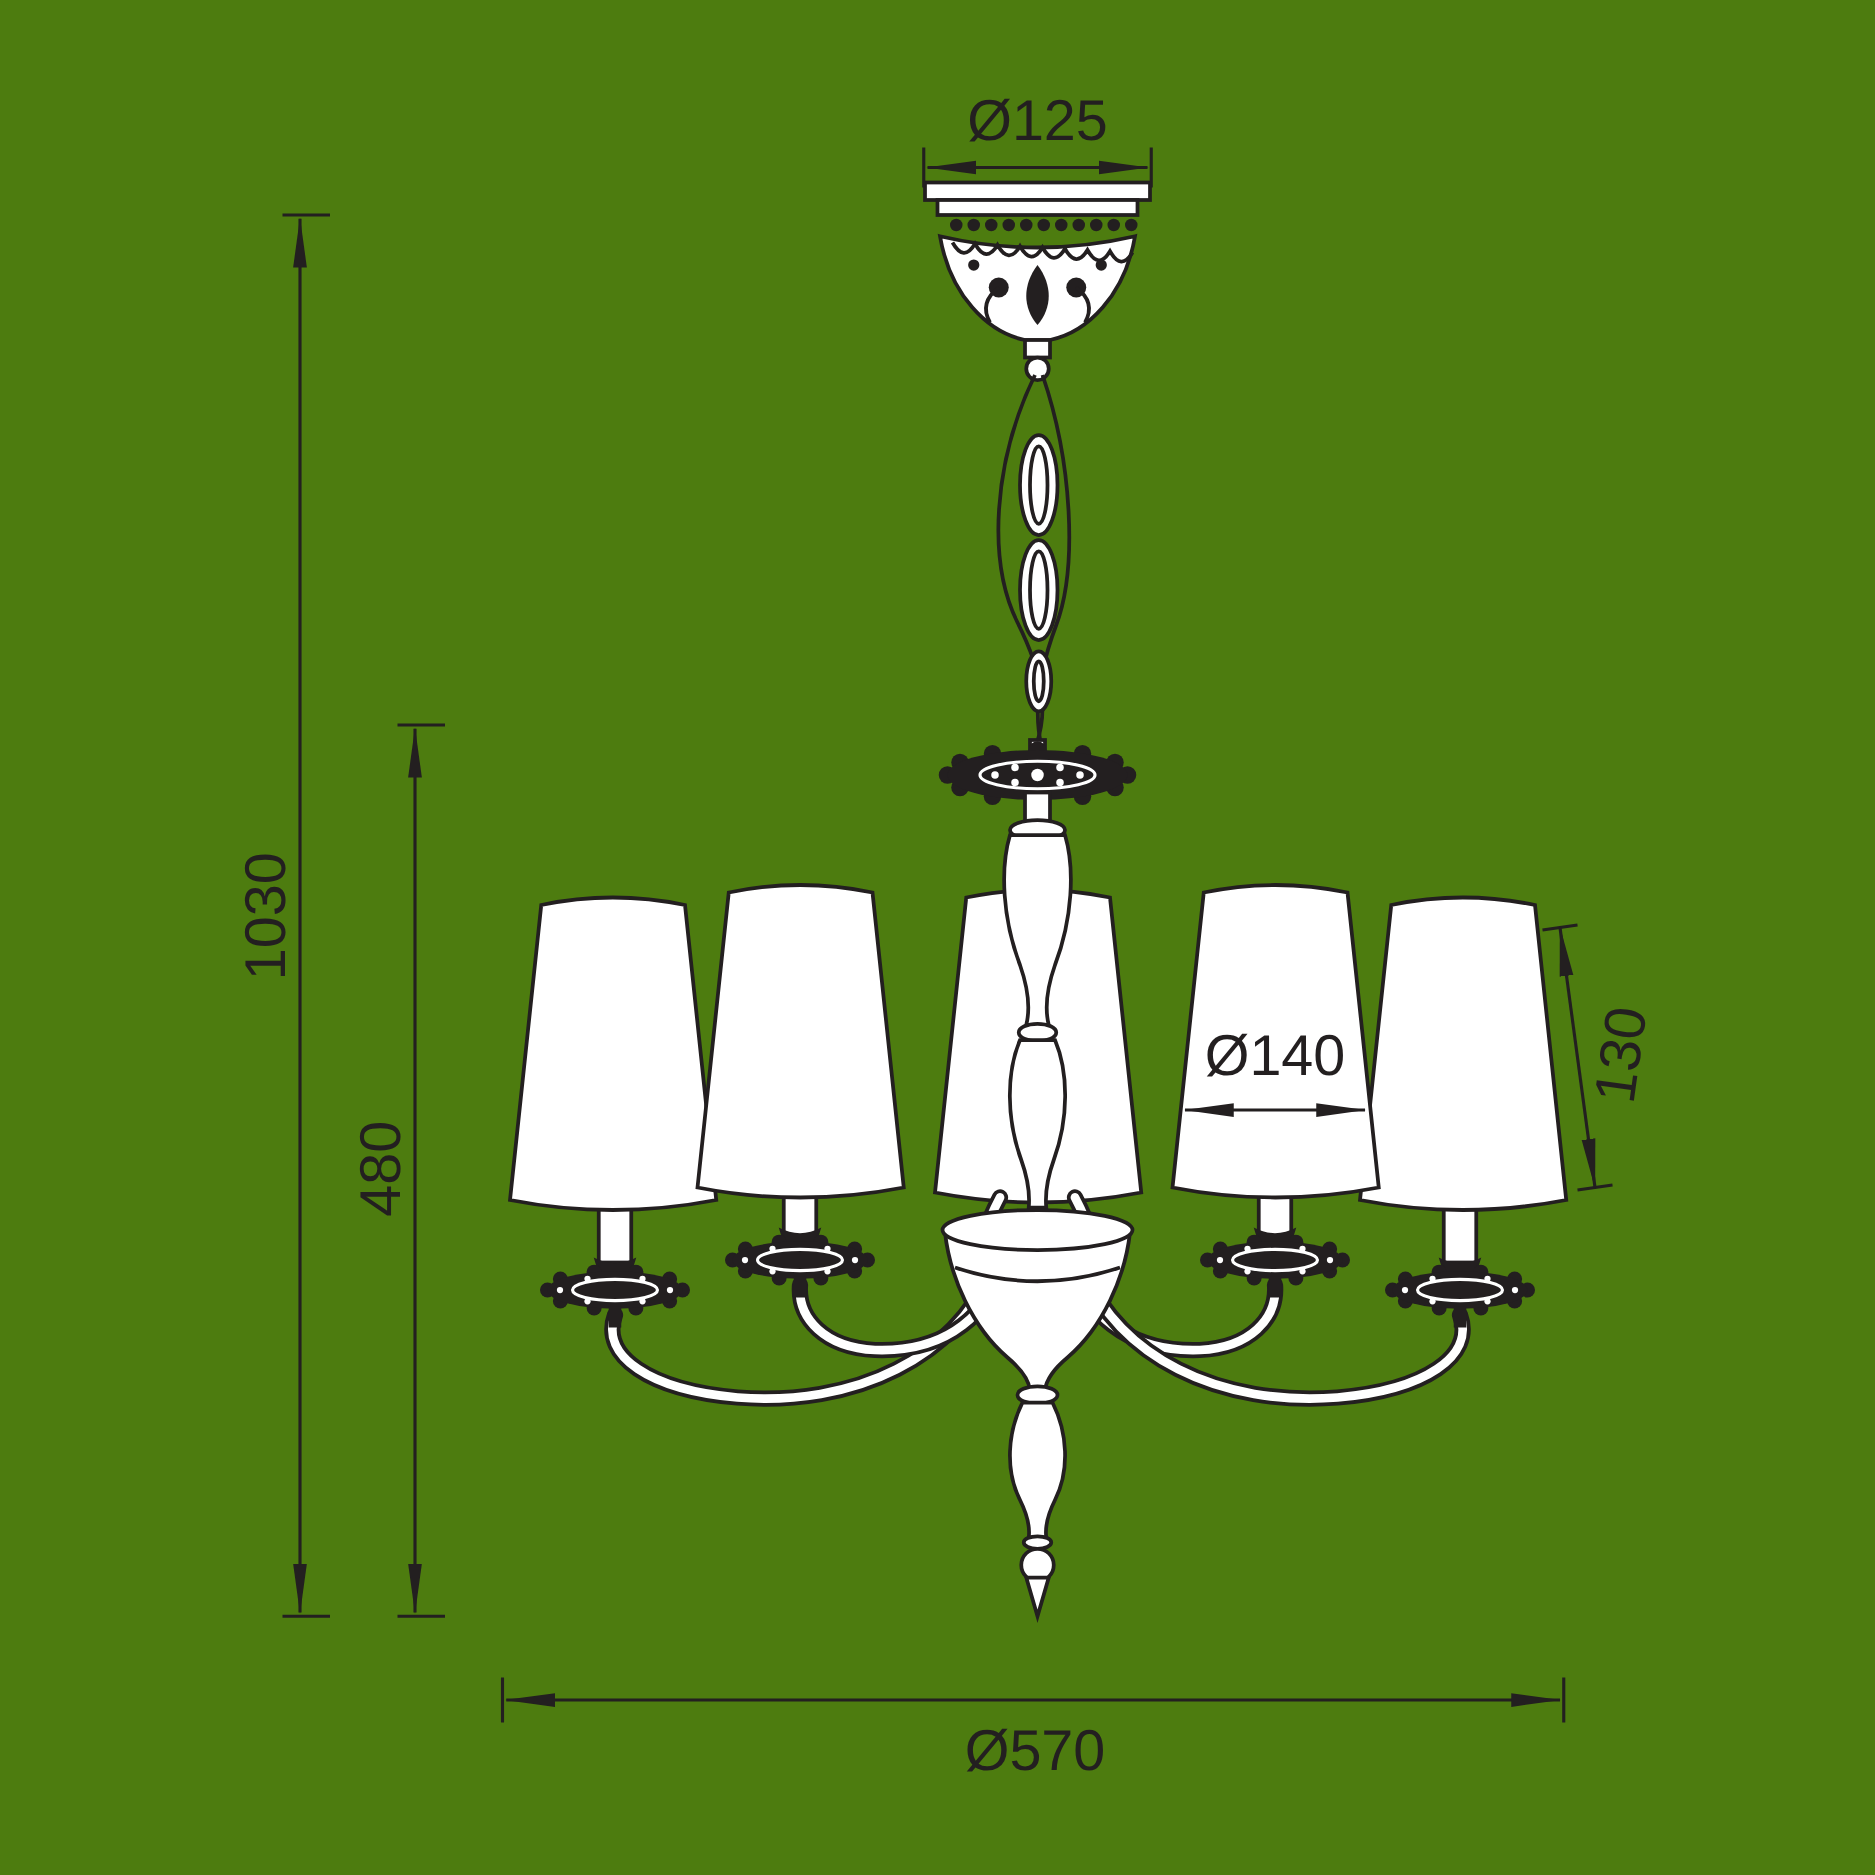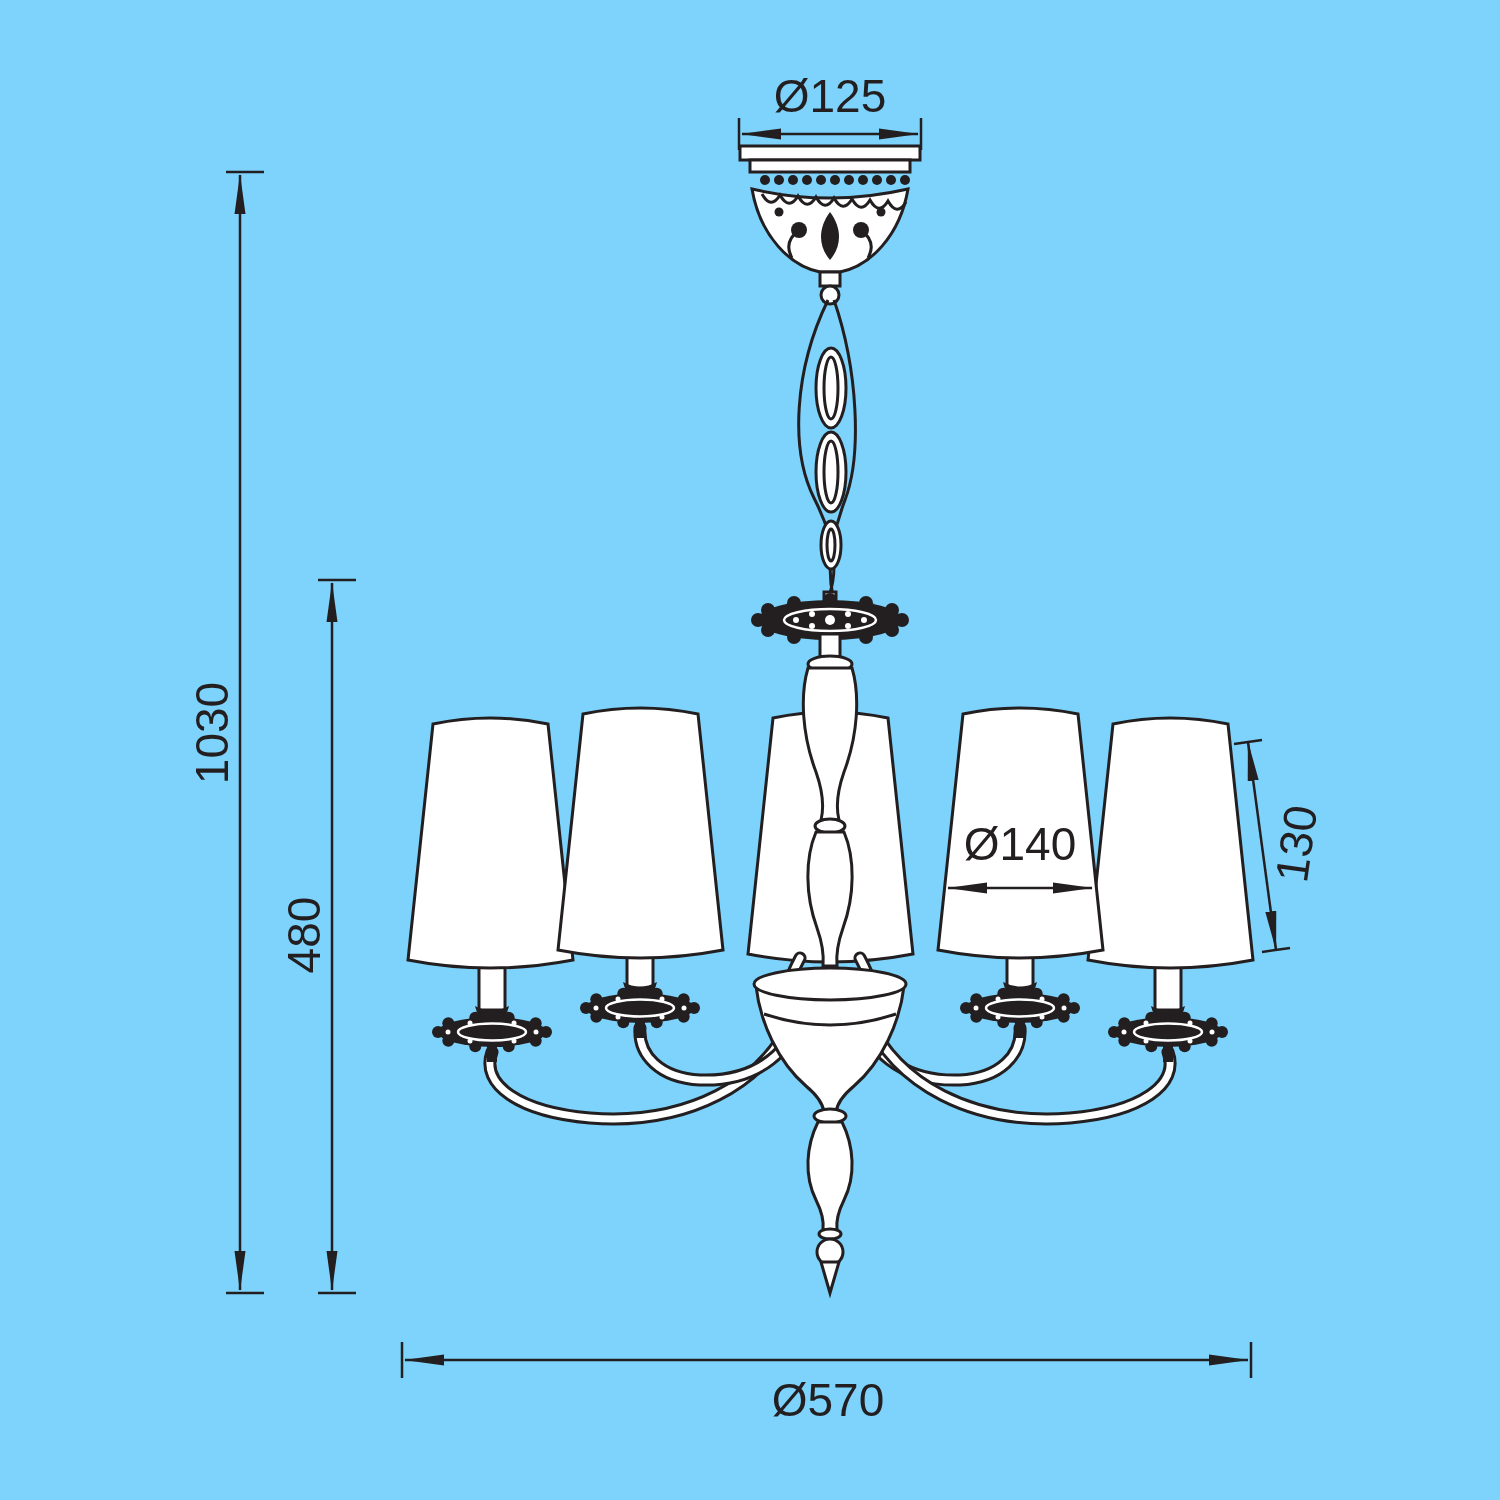--- a/index.html
+++ b/index.html
@@ -1,17 +1,17 @@
 <!DOCTYPE html>
 <html><head>
 <meta charset="utf-8">
 <style>
   html,body{margin:0;padding:0;background:#ffffff;}
   .canvas{
-    width:1500px;height:1500px;position:relative;background:#7dd3fc;
+    width:1500px;height:1500px;position:relative;background:#4d7c0f;
     font-family:"Liberation Sans", sans-serif;
   }
   svg{display:block;}
   .stroke{fill:none;stroke:#231f20;stroke-width:3;}
   .fillw{fill:#ffffff;stroke:#231f20;stroke-width:3;}
   .dark{fill:#231f20;stroke:none;}
   .wline{fill:none;stroke:#ffffff;stroke-width:2.5;}
   .wdot{fill:#ffffff;stroke:none;}
   .arm-outer{fill:none;stroke:#231f20;stroke-width:13;stroke-linecap:round;}
   .arm-inner{fill:none;stroke:#ffffff;stroke-width:7;stroke-linecap:round;}

